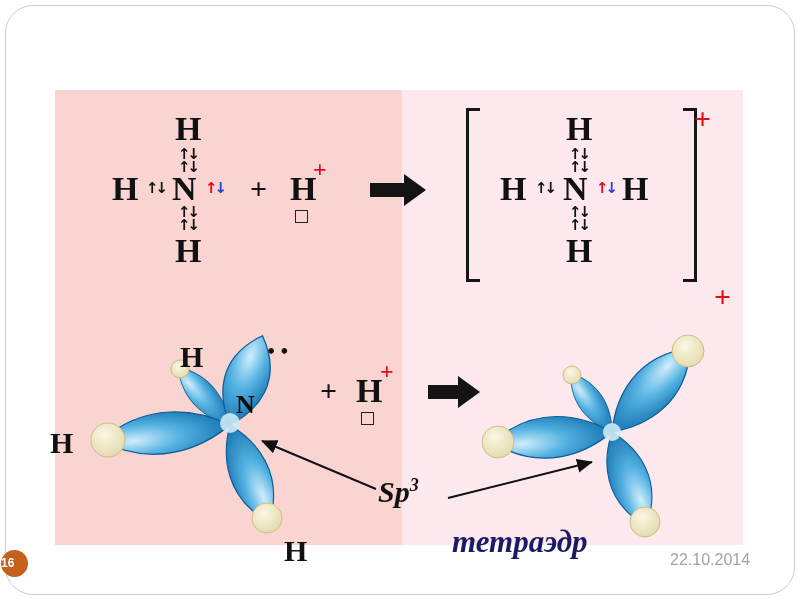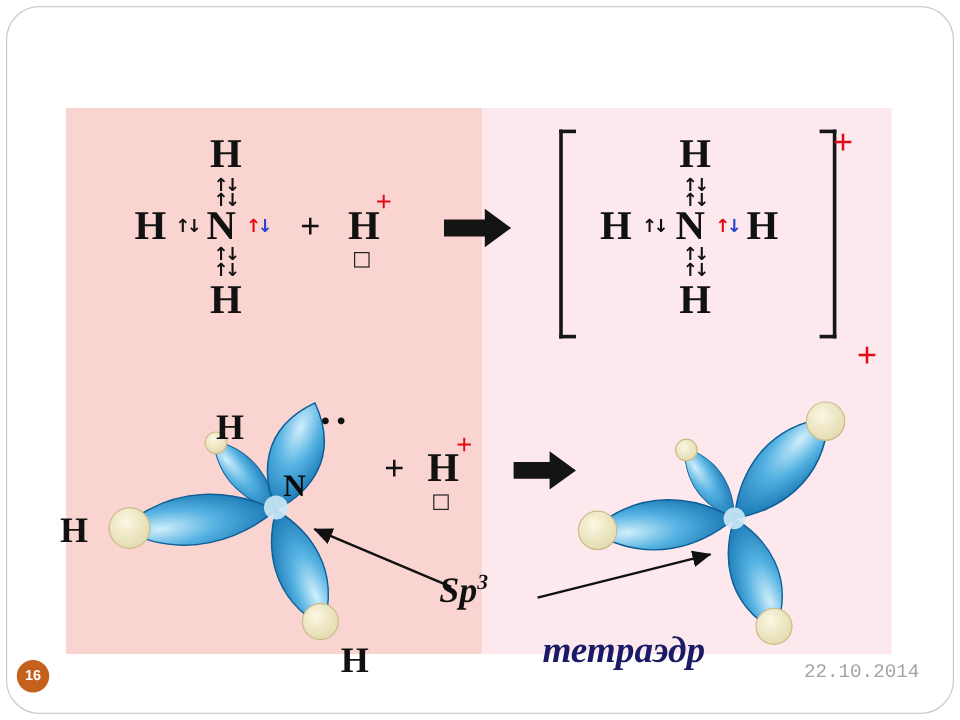--- a/index.html
+++ b/index.html
@@ -25,24 +25,24 @@
   .charge-lg{ font-weight:bold; font-size:30px; color:#e30b17; }
   .box { position:absolute; width:13px; height:13px; border:1.6px solid #222; }
   .bracket { position:absolute; width:14px; height:174px; }
   .bracket.l { border-left:3.5px solid #161616; border-top:3.5px solid #161616; border-bottom:3.5px solid #161616; }
   .bracket.r { border-right:3.5px solid #161616; border-top:3.5px solid #161616; border-bottom:3.5px solid #161616; }
   .dots { font-family:"DejaVu Sans",sans-serif; font-weight:bold; font-size:16px;
           letter-spacing:3px; color:#111; }
   .sp { font-style:italic; font-weight:bold; font-size:30px; color:#101010; }
   .sp sup { font-size:18px; }
   .caption { font-style:italic; font-weight:bold; font-size:31px; color:#1a1a66; }
-  .badge { position:absolute; left:14px; top:550px; width:27px; height:27px; border-radius:50%;
+  .badge { position:absolute; left:1px; top:550px; width:27px; height:27px; border-radius:50%;
            background:#c4611d; color:#fff; font-family:"Liberation Sans",sans-serif;
-           font-size:12px; font-weight:bold; text-align:center; line-height:27px; }
-  .date { position:absolute; left:670px; top:551px; font-family:Liberation Mono, monospace;
+           font-size:12px; font-weight:bold; text-align:left; line-height:27px; }
+  .date { position:absolute; left:670px; top:551px; font-family:Liberation Sans, sans-serif;
           font-size:16px; color:#a3a3a3; }
   .lobe { fill:url(#orb); stroke:#0c5e96; stroke-width:1.2px; }
   .capc { fill:url(#cap); stroke:#c9bd8a; stroke-width:1px; }
 </style>
 </head>
 <body>
 
 <div class="stage">
   <div class="frame"></div>
   <div class="panel panel-left"></div>
@@ -131,19 +131,19 @@
   <span class="t nmol" style="left:236px; top:392px;">N</span>
   <span class="t dots" style="left:266px; top:344px;">••</span>
 
   <span class="t plus-op" style="left:320px; top:376px;">+</span>
   <span class="t h" style="left:356px; top:374px;">H</span>
   <span class="t charge" style="left:380px; top:359px;">+</span>
   <div class="box" style="left:361px; top:412px;"></div>
 
   <span class="t charge-lg" style="left:714px; top:282px;">+</span>
 
-  <span class="t sp" style="left:366px; top:476px;"><span>Sp</span><sup>3</sup></span>
+  <span class="t sp" style="left:378px; top:476px;"><span>Sp</span><sup>3</sup></span>
 
   <span class="t caption" style="left:452px; top:526px;">тетраэдр</span>
 
   <div class="badge">16</div>
   <div class="date">22.10.2014</div>
 </div>
 
 </body></html>

